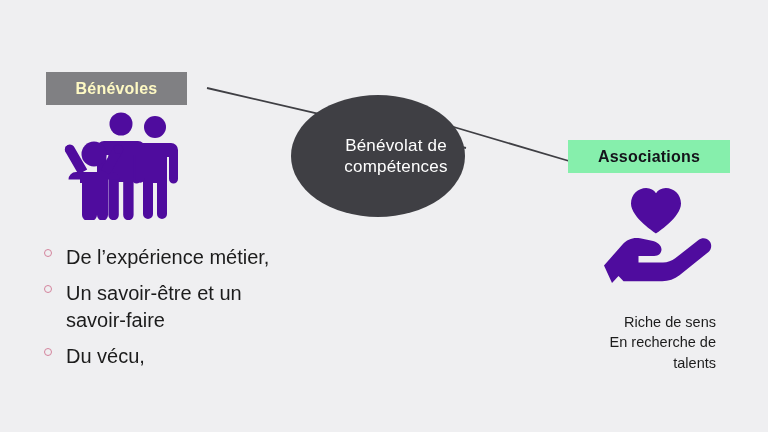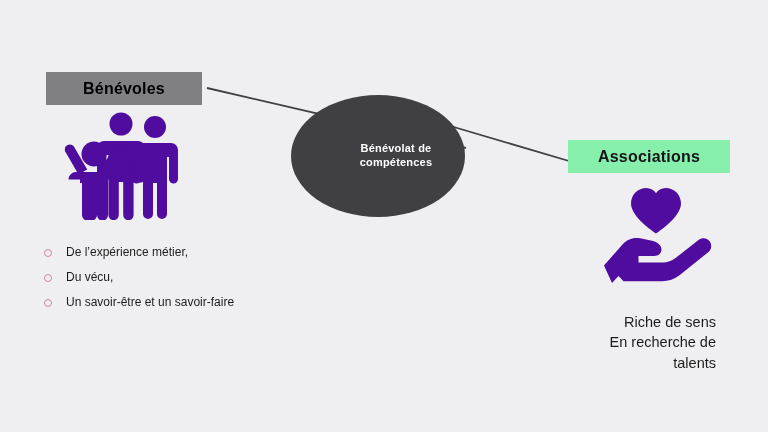--- a/index.html
+++ b/index.html
@@ -46,46 +46,46 @@
     border-radius: 50%;
     background: #3f3f44;
     z-index: 2;
     display: flex;
     align-items: center;
     justify-content: center;
     text-align: center;
   }
   .center-node-label {
     color: #ffffff;
-    font-size: 11px;
-    font-weight: 700;
+    font-size: 17px;
+    font-weight: 400;
     line-height: 1.26;
     letter-spacing: 0.2px;
     padding: 0 8px;
     white-space: pre-line;
     margin-left: 36px;
   }
 
   
   .badge {
     position: absolute;
     z-index: 3;
     display: flex;
     align-items: center;
     justify-content: center;
     font-weight: 700;
     letter-spacing: 0.2px;
   }
   #badge-benevoles {
     left: 46px;
     top: 72px;
-    width: 156px;
+    width: 141px;
     height: 33px;
     background: #808083;
-    color: #000000;
+    color: #fef9c3;
     font-size: 16px;
   }
   #badge-associations {
     left: 568px;
     top: 140px;
     width: 162px;
     height: 33px;
     background: #86efac;
     color: #14131a;
     font-size: 16px;
@@ -127,21 +127,21 @@
   }
   #skills-list {
     list-style: none;
     margin: 0;
     padding: 0;
   }
   #skills-list li {
     position: relative;
     padding-left: 26px;
     margin-bottom: 9px;
-    font-size: 12px;
+    font-size: 20px;
     line-height: 1.35;
     color: #1c1c1c;
   }
   #skills-list li:last-child { margin-bottom: 0; }
   .bullet-ring {
     position: absolute;
     left: 4px;
     top: 5px;
     width: 8px;
     height: 8px;
@@ -206,25 +206,25 @@
   </div>
 
   <div id="skills-block">
     <ul id="skills-list">
       <li>
         <span class="bullet-ring"></span>
         <span>De l’expérience métier,</span>
       </li>
       <li>
         <span class="bullet-ring"></span>
-        <span>Du vécu,</span>
+        <span>Un savoir-être et un savoir-faire</span>
       </li>
       <li>
         <span class="bullet-ring"></span>
-        <span>Un savoir-être et un savoir-faire</span>
+        <span>Du vécu,</span>
       </li>
     </ul>
   </div>
 
   <div class="badge" id="badge-associations">Associations</div>
 
   <div class="icon-wrap" id="icon-hand-heart">
     <svg viewBox="0 0 112 104" xmlns="http://www.w3.org/2000/svg" fill="#4f0c9e">
 
       <path d="M56 47.5 C 56 47.5 31 31.5 31 17.5 C 31 8.4 38.2 2 46.2 2 C 50.6 2 54 4.2 56 7.2 C 58 4.2 61.4 2 65.8 2 C 73.8 2 81 8.4 81 17.5 C 81 31.5 56 47.5 56 47.5 Z"></path>

